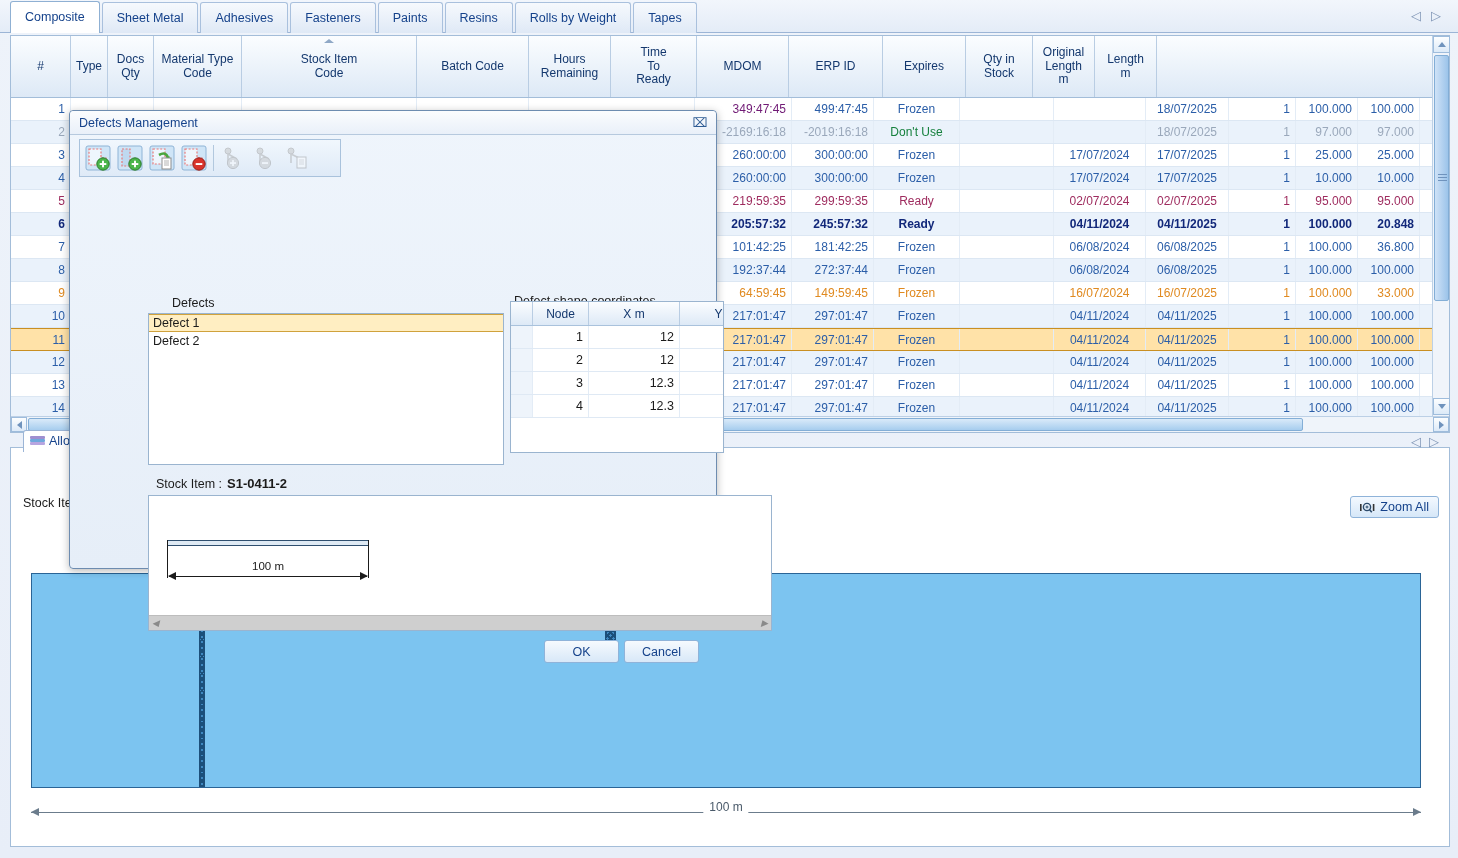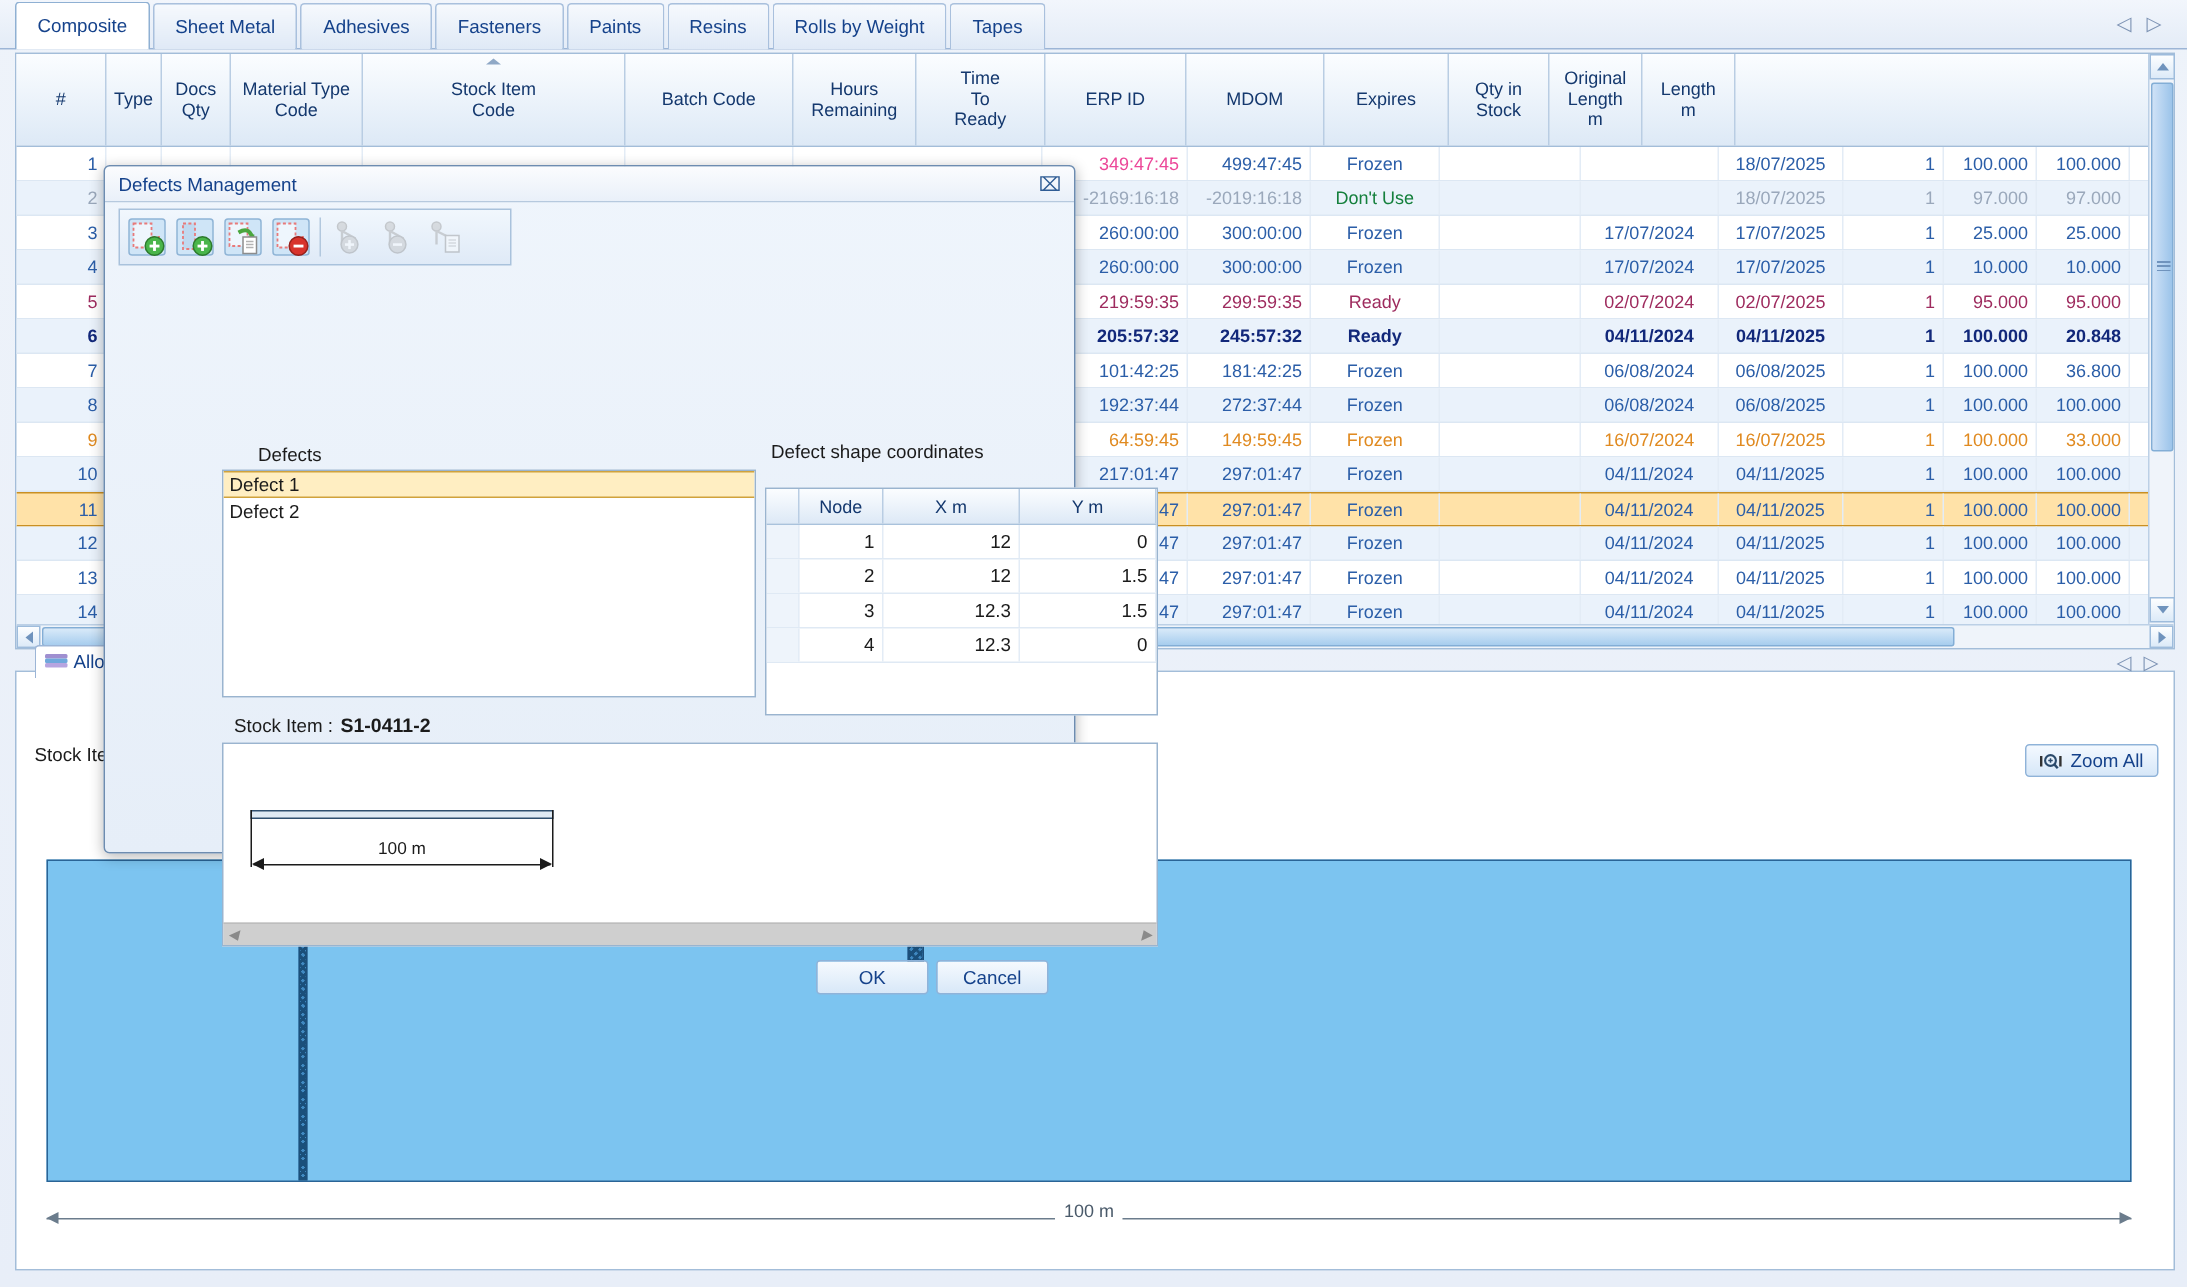--- a/index.html
+++ b/index.html
@@ -313,22 +313,22 @@
     cursor: default;
   }
   .defect-item.sel {
     background: #ffeec2;
     border-top: 1px solid #d0a23c;
     border-bottom: 1px solid #d0a23c;
     height: 18px; line-height: 16px;
   }
 
   .coord-table {
-    position: absolute; left: 440px; top: 214px;
-    width: 262px; height: 152px;
+    position: absolute; left: 440px; top: 190px;
+    width: 214px; height: 152px;
     background: #ffffff;
     border: 1px solid #9ab4cf;
     overflow: hidden;
   }
   .ct-head { display: flex; height: 24px;
     background: linear-gradient(to bottom,#fbfdff,#dde9f6);
     border-bottom: 1px solid #a9c2dc; }
   .ct-hc {
     display: flex; align-items: center; justify-content: center;
     border-right: 1px solid #b9cde3;
@@ -426,25 +426,25 @@
         </div>
         <div class="hcell" style="width: 112px; flex: 0 0 112px;">
           <span>Batch Code</span>
         </div>
         <div class="hcell" style="width: 82px; flex: 0 0 82px;">
           <span>Hours<br>Remaining</span>
         </div>
         <div class="hcell" style="width: 86px; flex: 0 0 86px;">
           <span>Time<br>To<br>Ready</span>
         </div>
+        <div class="hcell" style="width: 92px; flex: 0 0 92px;">
+          <span>MDOM</span>
+        </div>
         <div class="hcell" style="width: 94px; flex: 0 0 94px;">
           <span>ERP ID</span>
-        </div>
-        <div class="hcell" style="width: 92px; flex: 0 0 92px;">
-          <span>MDOM</span>
         </div>
         <div class="hcell" style="width: 83px; flex: 0 0 83px;">
           <span>Expires</span>
         </div>
         <div class="hcell" style="width: 67px; flex: 0 0 67px;">
           <span>Qty in<br>Stock</span>
         </div>
         <div class="hcell" style="width: 62px; flex: 0 0 62px;">
           <span>Original<br>Length<br>m</span>
         </div>
@@ -454,21 +454,21 @@
       </div>
     <div class="gridbody" id="grid-body">
         <div class="grow">
           <div class="gcell r" style="width: 60px; flex: 0 0 60px; color: rgb(43, 94, 168);">1</div>
           <div class="gcell c" style="width: 37px; flex: 0 0 37px; color: rgb(43, 94, 168);"></div>
           <div class="gcell c" style="width: 46px; flex: 0 0 46px; color: rgb(43, 94, 168);"></div>
           <div class="gcell c" style="width: 88px; flex: 0 0 88px; color: rgb(43, 94, 168);"></div>
           <div class="gcell c" style="width: 175px; flex: 0 0 175px; color: rgb(43, 94, 168);"></div>
           <div class="gcell c" style="width: 112px; flex: 0 0 112px; color: rgb(43, 94, 168);"></div>
           <div class="gcell c" style="width: 166px; flex: 0 0 166px; color: rgb(43, 94, 168);"></div>
-          <div class="gcell r" style="width: 97px; flex: 0 0 97px; color: #ec4899;">349:47:45</div>
+          <div class="gcell r" style="width: 97px; flex: 0 0 97px; color: #701a75;">349:47:45</div>
           <div class="gcell r" style="width: 82px; flex: 0 0 82px; color: rgb(43, 94, 168);">499:47:45</div>
           <div class="gcell c" style="width: 86px; flex: 0 0 86px; color: rgb(43, 94, 168);">Frozen</div>
           <div class="gcell c" style="width: 94px; flex: 0 0 94px; color: rgb(43, 94, 168);"></div>
           <div class="gcell c" style="width: 92px; flex: 0 0 92px; color: rgb(43, 94, 168);"></div>
           <div class="gcell c" style="width: 83px; flex: 0 0 83px; color: rgb(43, 94, 168);">18/07/2025</div>
           <div class="gcell r" style="width: 67px; flex: 0 0 67px; color: rgb(43, 94, 168);">1</div>
           <div class="gcell r" style="width: 62px; flex: 0 0 62px; color: rgb(43, 94, 168);">100.000</div>
           <div class="gcell r" style="width: 62px; flex: 0 0 62px; color: rgb(43, 94, 168);">100.000</div>
         </div>
         <div class="grow alt">

